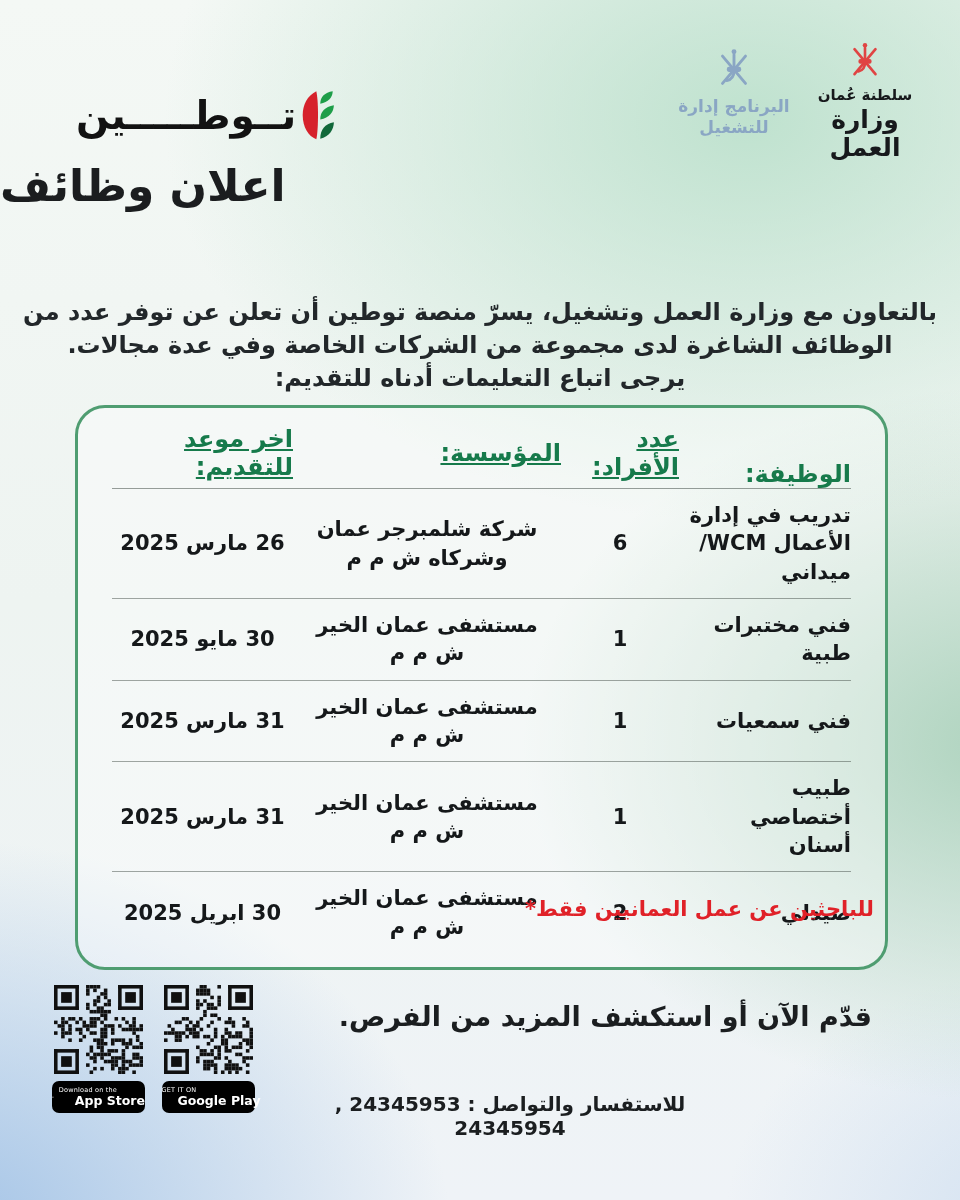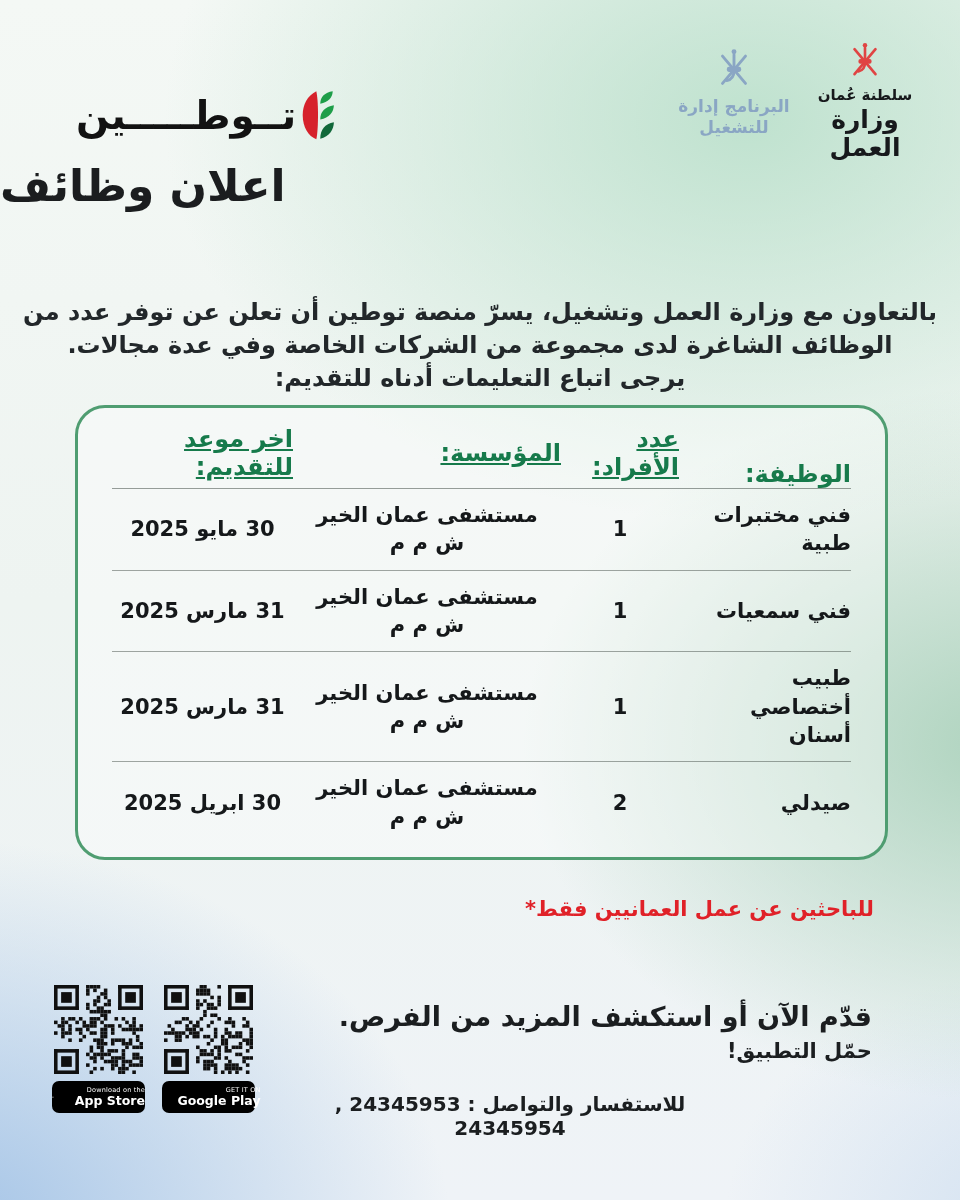--- a/index.html
+++ b/index.html
@@ -60,21 +60,21 @@
   .contact{position:absolute;left:288px;top:1092px;width:444px;text-align:center;
            font-size:20px;font-weight:bold;color:#1b1e20;}
   
   .stores{position:absolute;left:52px;top:985px;display:flex;gap:17px;direction:ltr;}
   .store-col{width:93px;display:flex;flex-direction:column;align-items:center;}
   .qr{width:89px;height:89px;}
   .qr rect{fill:#101010;}
   .store-badge{margin-top:7px;width:93px;height:32px;background:#000;border-radius:7px;
                display:flex;align-items:center;justify-content:center;gap:5px;direction:ltr;box-sizing:border-box;}
   .badge-icon{width:16px;height:16px;display:block;}
-  .badge-text{display:flex;flex-direction:column;line-height:1;color:#fff;text-align:right;}
+  .badge-text{display:flex;flex-direction:column;line-height:1;color:#fff;}
   .badge-top{font-size:6.5px;letter-spacing:.2px;}
   .badge-bottom{font-size:12.5px;font-weight:bold;margin-top:1px;white-space:nowrap;margin-left:16px;}
 </style>
 </head>
 <body>
 
 <div class="page">
 
   <div class="tawteen">
     <svg class="mark" viewBox="0 0 30 44">
@@ -125,20 +125,26 @@
   </div>
 
   <div class="card">
     <div class="t-head">
       <div class="hcell job">الوظيفة:</div>
       <div class="hcell count">عدد الأفراد:</div>
       <div class="hcell org">المؤسسة:</div>
       <div class="hcell deadline">اخر موعد للتقديم:</div>
     </div>
     <div id="rows-container">
+    <div class="t-row">
+      <div class="cell job">تدريب في إدارة الأعمال WCM/ ميداني</div>
+      <div class="cell count">6</div>
+      <div class="cell org">شركة شلمبرجر عمان وشركاه ش م م</div>
+      <div class="cell deadline">26 مارس 2025</div>
+    </div>
 
     <div class="t-row">
       <div class="cell job">فني مختبرات طبية</div>
       <div class="cell count">1</div>
       <div class="cell org">مستشفى عمان الخير ش م م</div>
       <div class="cell deadline">30 مايو 2025</div>
     </div>
 
     <div class="t-row">
       <div class="cell job">فني سمعيات</div>
@@ -557,17 +563,16 @@
         <span class="badge-text">
           <span class="badge-top">GET IT ON</span>
           <span class="badge-bottom">Google Play</span>
         </span>
       </div>
     </div>
   </div>
 
   <div class="cta">
     <div class="t1">قدّم الآن أو استكشف المزيد من الفرص.</div>
-    <div class="t2">حمّل التطبيق!</div>
   </div>
   <div class="contact">للاستفسار والتواصل : 24345953 , 24345954</div>
 
 </div>
 
 </body></html>

